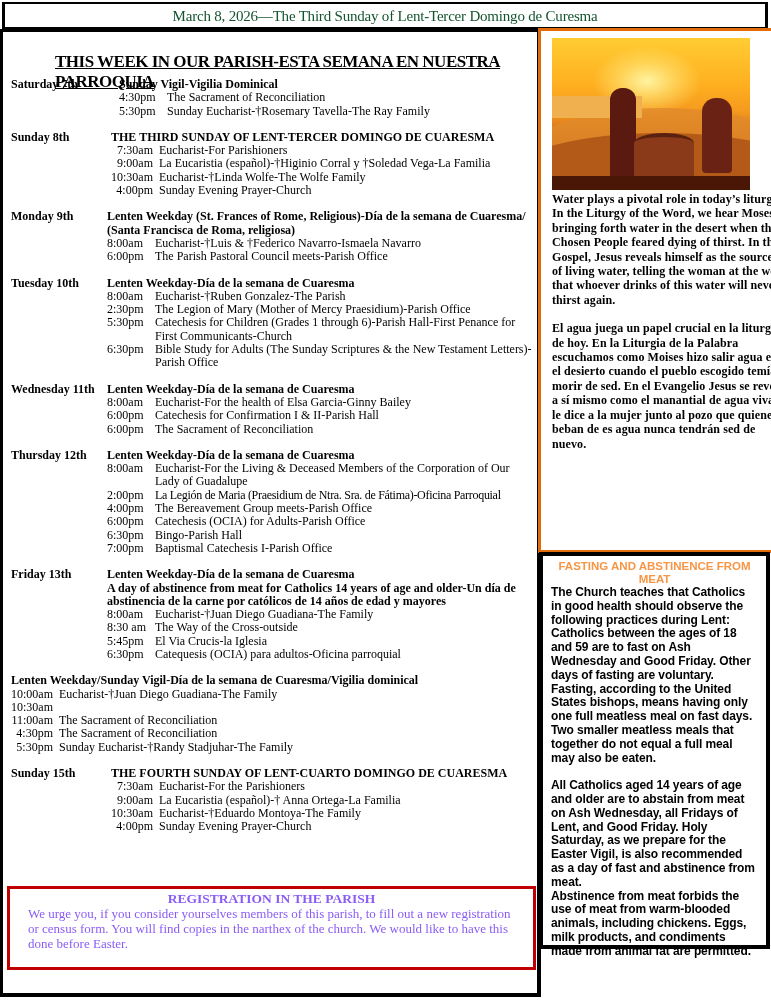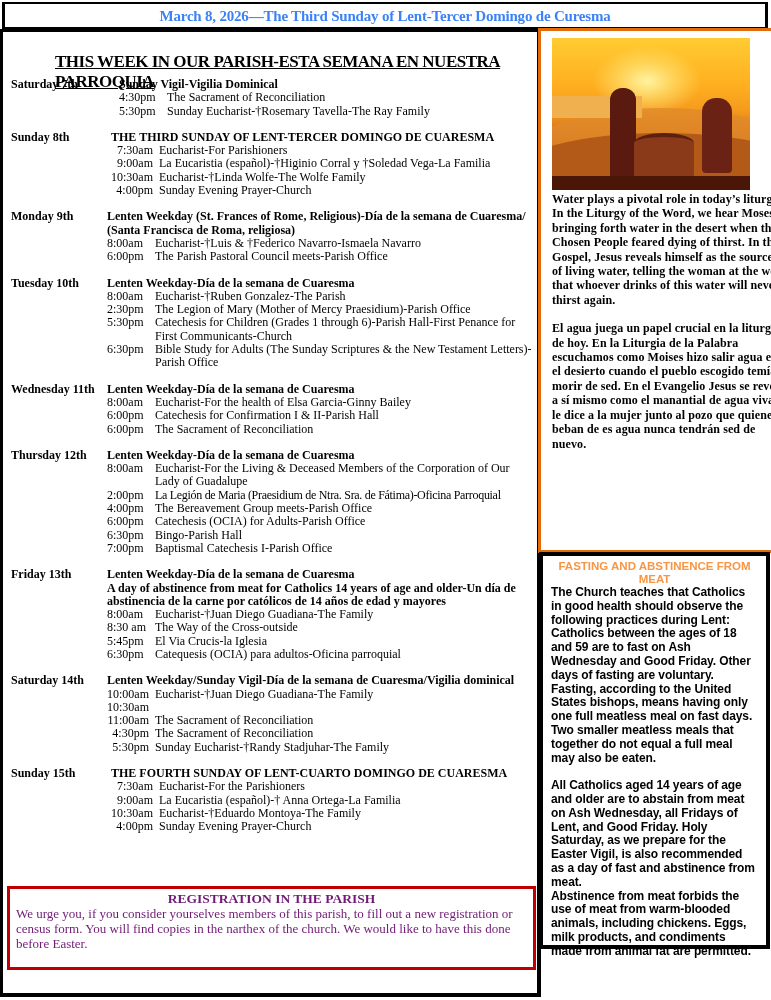--- a/index.html
+++ b/index.html
@@ -5,21 +5,21 @@
     * { box-sizing: border-box; margin: 0; padding: 0; }
     html, body { width: 771px; height: 1000px; background: #ffffff; overflow: hidden; }
     body { position: relative; font-family: "Liberation Serif", "DejaVu Serif", serif; color: #000; }
 
     .header-bar {
       position: absolute; left: 2px; top: 2px; width: 766px; height: 28px;
       border: 3px solid #000; border-top-width: 2px;
       text-align: center;
     }
     .header-bar .title {
-      font-weight: bold; font-size: 15px; color: #3b82f6;
+      font-weight: normal; font-size: 15px; color: #14532d;
       line-height: 24px; letter-spacing: -0.2px;
     }
 
     .main-box {
       position: absolute; left: 0; top: 29px; width: 541px; height: 968px;
       border-top: 3px solid #000; border-left: 3px solid #000;
       border-bottom: 4px solid #000; border-right: 4px solid #000;
     }
 
     .section-heading {
@@ -33,21 +33,21 @@
     .day-label { width: 96px; font-weight: bold; flex-shrink: 0; }
     .day-body { flex: 1; }
     .day-title { font-weight: bold; }
     .event { display: flex; }
     .event-time { width: 48px; text-align: left; flex-shrink: 0; }
     .event-time.r { text-align: right; padding-right: 6px; }
     .event-desc { flex: 1; }
 
     .registration-box {
       position: absolute; left: 4px; top: 854px; width: 529px; height: 84px;
-      border: 3px solid #c00000; color: #701a75; padding: 2px 6px;
+      border: 3px solid #c00000; color: #8b5cf6; padding: 2px 18px;
     }
     .registration-box .reg-title { text-align: center; font-weight: bold; font-size: 13.5px; line-height: 15px; }
     .registration-box .reg-body { font-weight: normal; font-size: 13px; line-height: 15px; }
 
     .reflection-box {
       position: absolute; left: 538px; top: 28px; width: 260px; height: 525px;
       border: 3px solid #e36c0a; padding: 7px 10px 0 11px;
     }
     .well-image {
       width: 198px; height: 152px; position: relative; overflow: hidden;
@@ -236,21 +236,20 @@
             <span class="event-desc">El Via Crucis-la Iglesia</span>
           </div>
         <div class="event">
             <span class="event-time">6:30pm</span>
             <span class="event-desc">Catequesis (OCIA) para adultos-Oficina parroquial</span>
           </div>
       </div>
     </div>
 
     <div class="day">
-      <div class="day-label">Saturday 14th</div>
       <div class="day-body" style="margin-left:-8px">
         <div class="day-title" style="padding-left:8px">Lenten Weekday/Sunday Vigil-Día de la semana de Cuaresma/Vigilia dominical</div>
         <div class="event">
             <span class="event-time r" style="width:56px">10:00am</span>
             <span class="event-desc">Eucharist-†Juan Diego Guadiana-The Family</span>
           </div>
         <div class="event">
             <span class="event-time r" style="width:56px">10:30am</span>
           </div>
         <div class="event">

